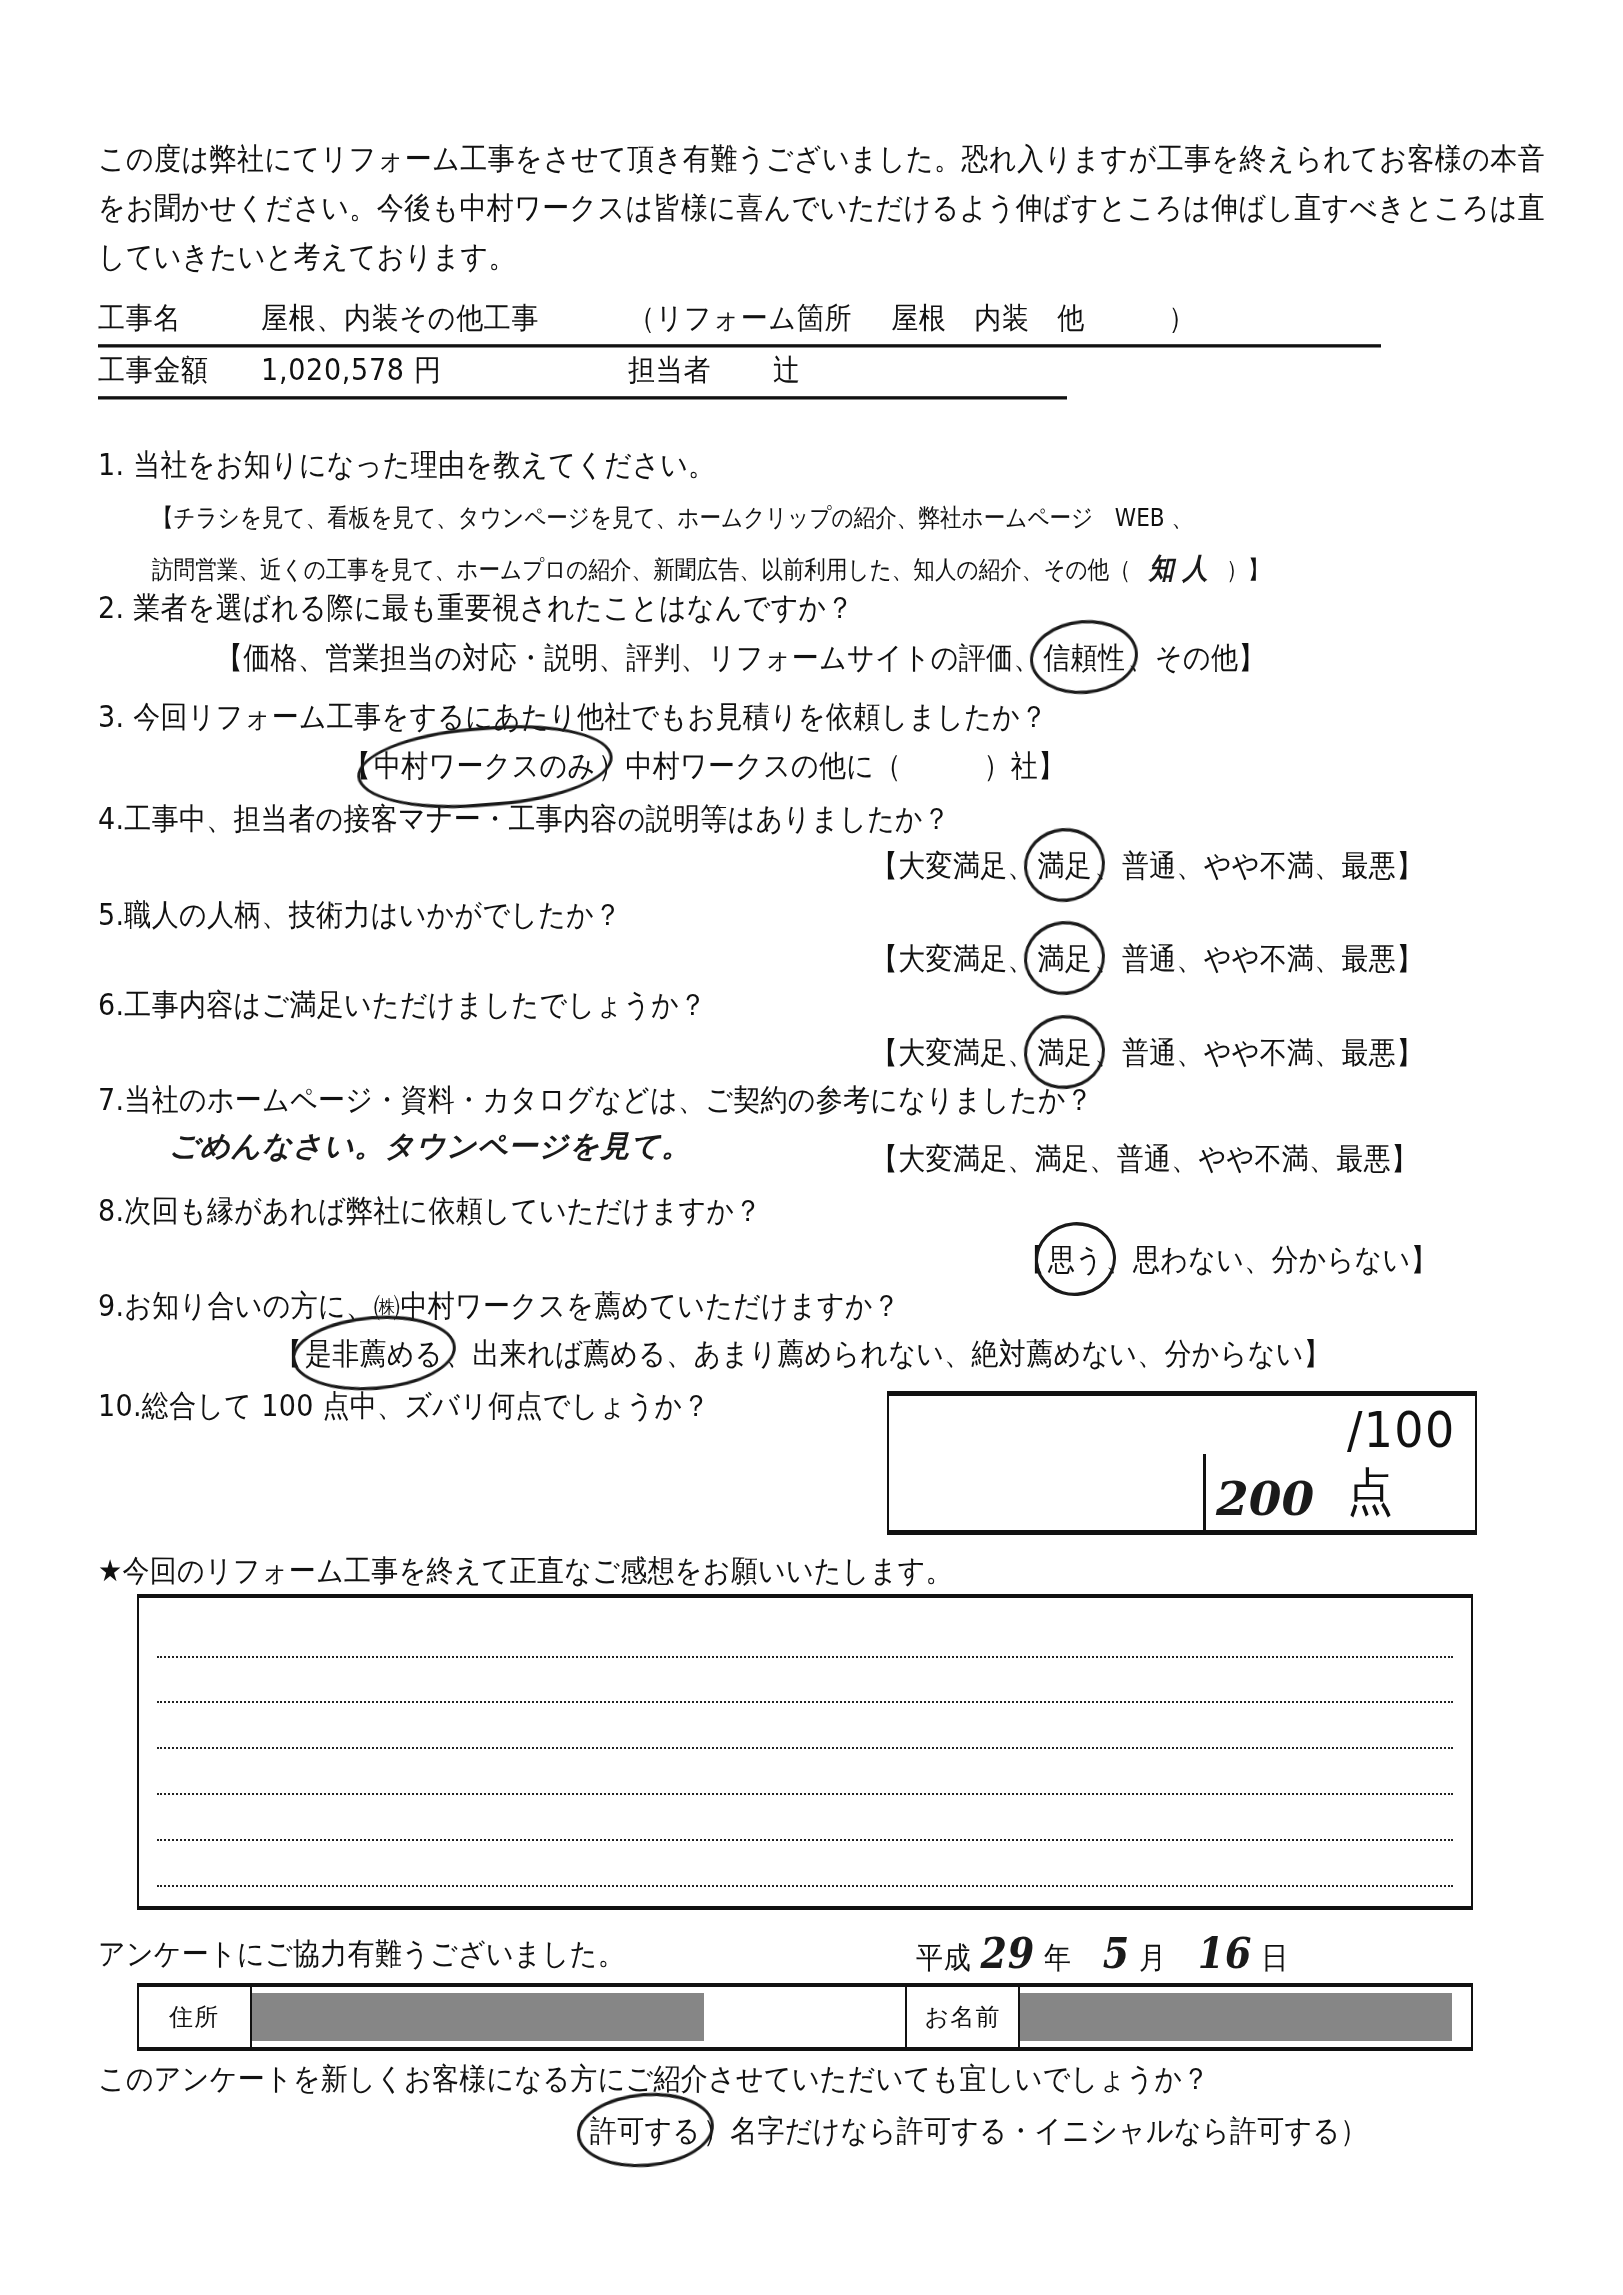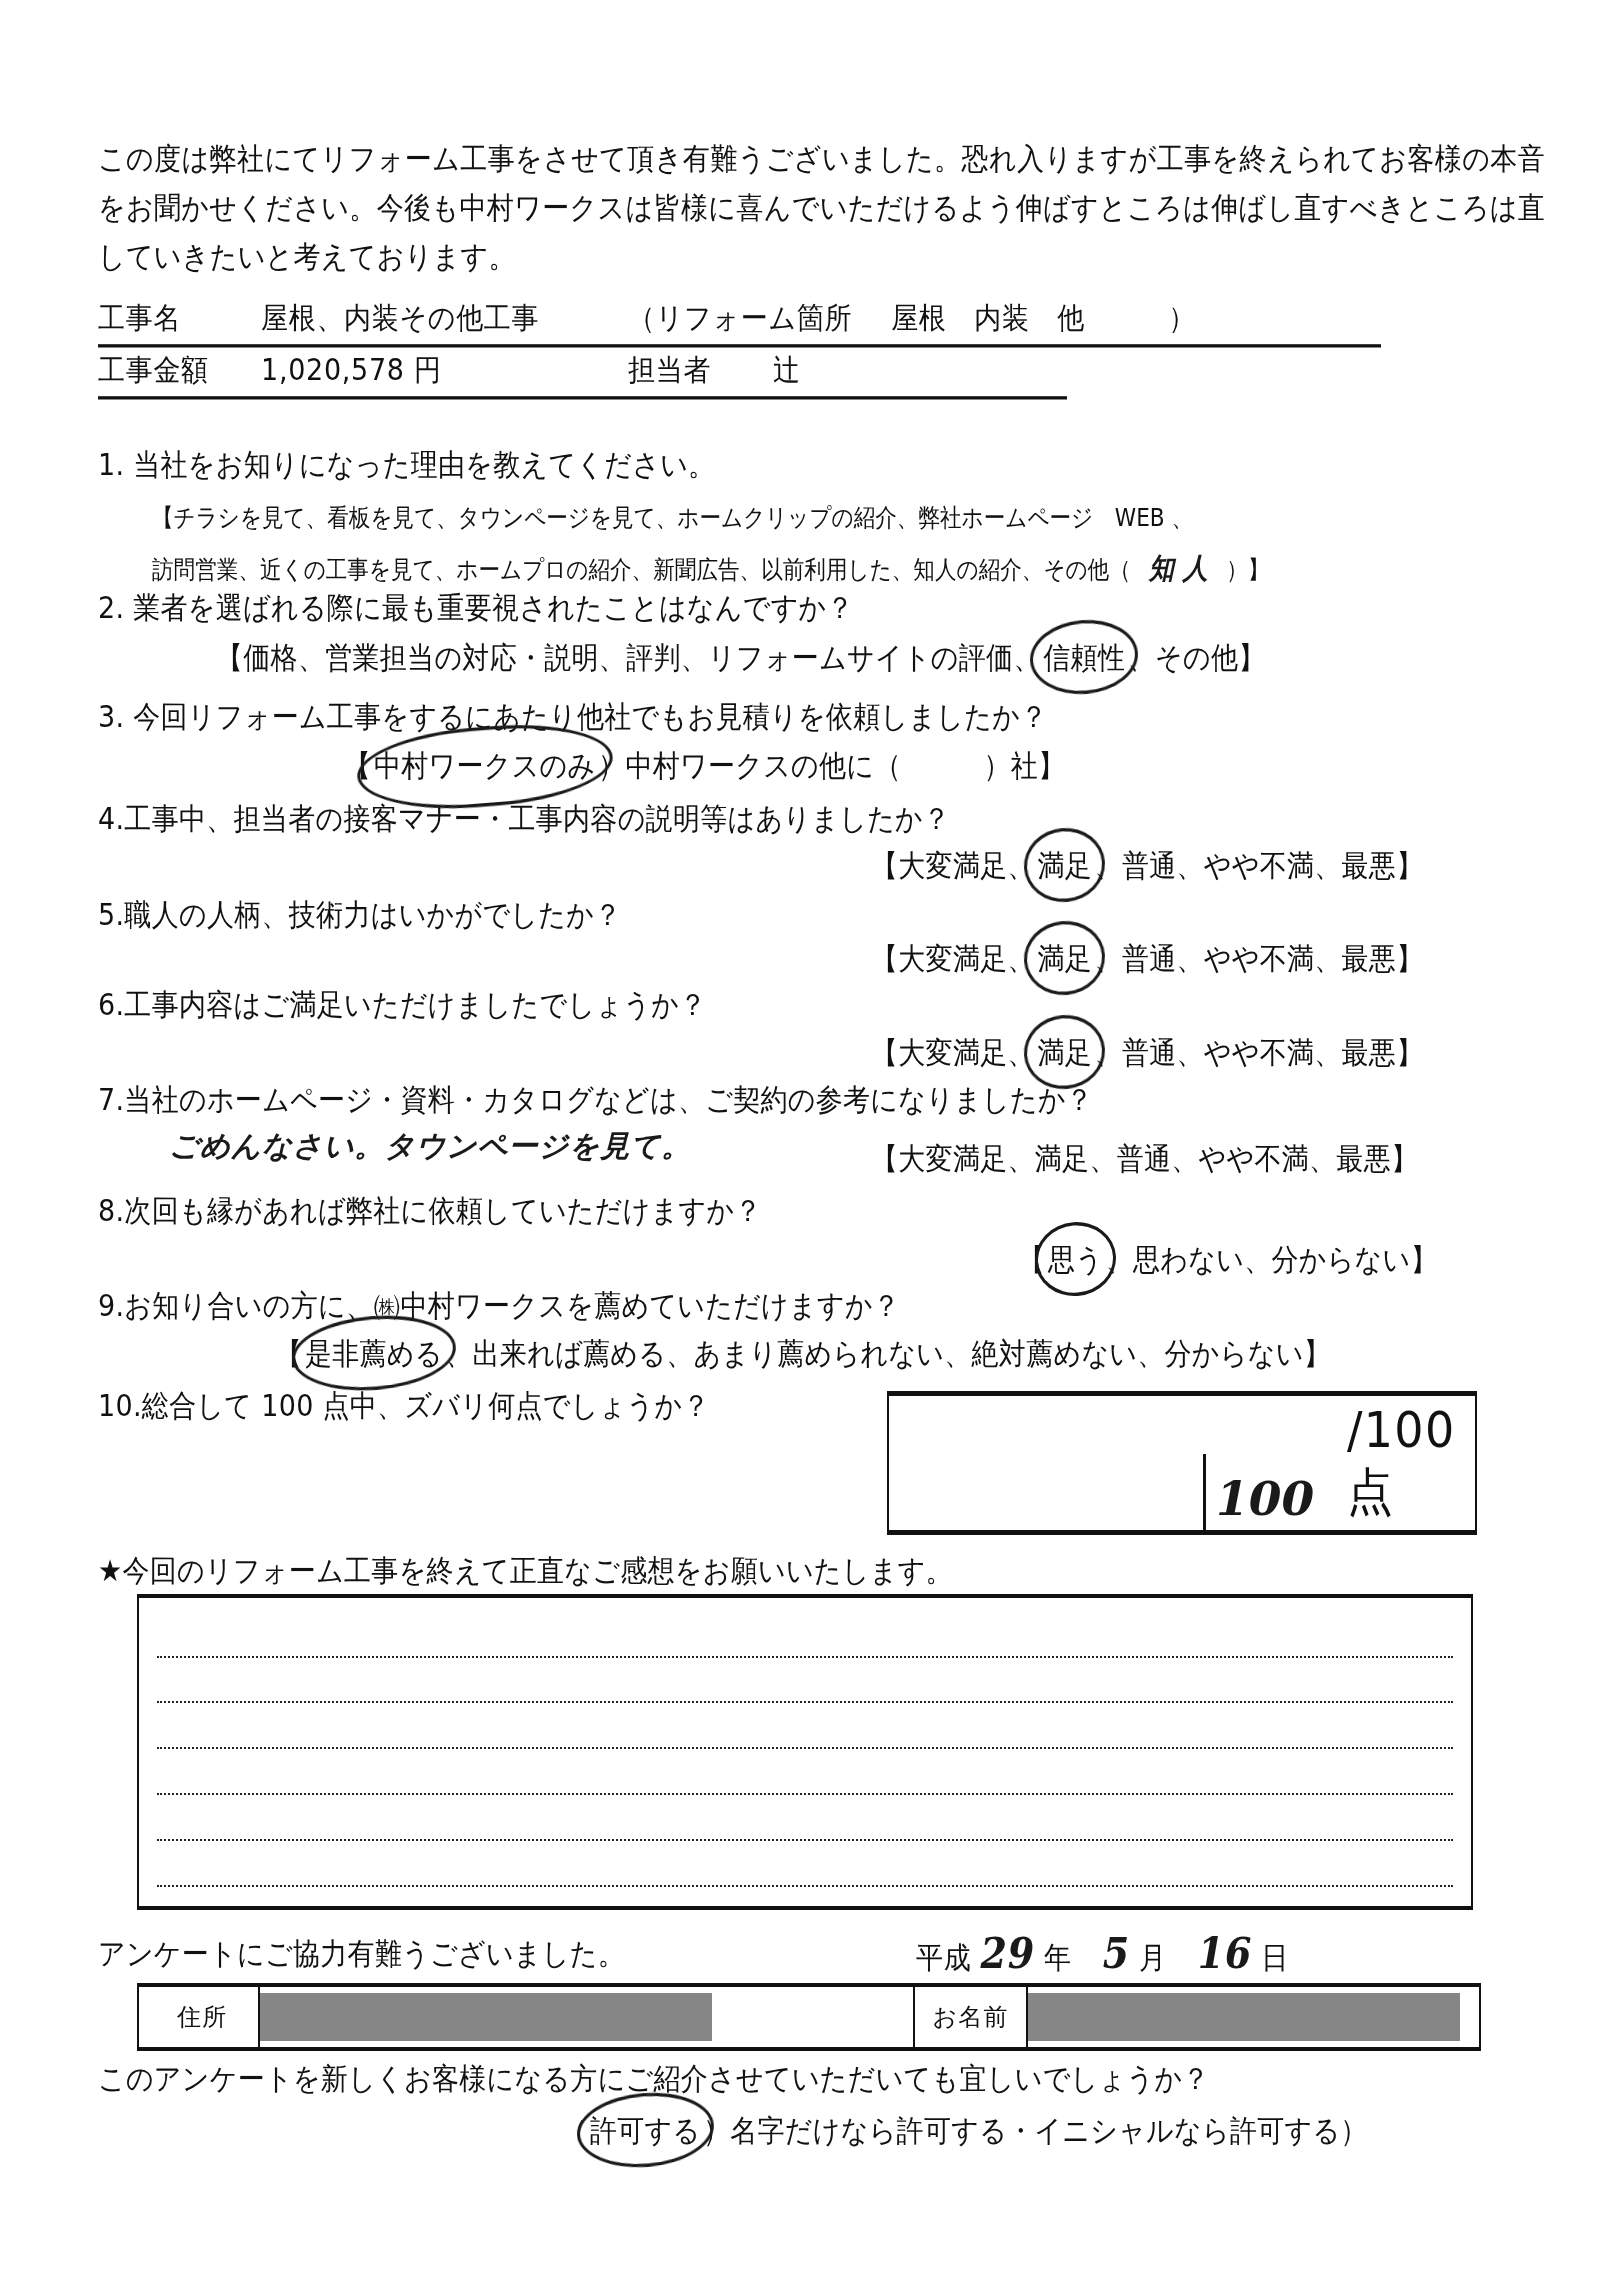--- a/index.html
+++ b/index.html
@@ -76,21 +76,21 @@
 
   
   #thanks { position:absolute; left:98px; top:1934px; font-size:27px; letter-spacing:0.3px;
             transform:scaleY(1.12); transform-origin:left top; }
   #date-line { position:absolute; left:916px; top:1928px; font-size:27px; letter-spacing:0.7px;
                transform:scaleY(1.12); transform-origin:left top; white-space:nowrap; }
   #date-line .dv { font-size:38px; padding:0 9.2px; }
 
   #id-table { position:absolute; left:137px; top:1983px; width:1332px; height:60px;
               border:2px solid #111; border-top-width:4.6px; border-bottom-width:4.6px;
-              display:flex; align-items:stretch; background:#fff;padding-left:8px; }
+              display:flex; align-items:stretch; background:#fff; }
   #id-table .cell-lbl { width:111px; display:flex; align-items:center; justify-content:center;
                         font-size:24px; border-right:2px solid #111; letter-spacing:1.3px; }
   #id-table .cell-val { position:relative; }
   #id-table .redact { position:absolute; left:0; top:5.9px; bottom:5.9px; background:#868686; }
   .cv1 { width:655px; }
   .cv1 .redact { width:452px; }
   .cv2 { width:452px; }
   .cv2 .redact { width:432px; }
   #id-table .sep { width:2px; background:#111; }
 
@@ -156,21 +156,21 @@
   </div>
 
   <div class="q" style="top:1286px">9.お知り合いの方に、㈱中村ワークスを薦めていただけますか？</div>
   <div class="opts" style="left:275px; top:1334px">
     <span>【</span><span class="circ">是非薦める</span><span>、出来れば薦める、あまり薦められない、絶対薦めない、分からない】</span>
   </div>
 
   <div class="q" style="top:1386px">10.総合して 100 点中、ズバリ何点でしょうか？</div>
   <div id="score-box">
     <div class="divider"></div>
-    <div id="score-value" class="hand">100</div>
+    <div id="score-value" class="hand">200</div>
     <div id="score-max">/100 点</div>
   </div>
 
   <div id="comment-prompt">★今回のリフォーム工事を終えて正直なご感想をお願いいたします。</div>
   <div id="comment-box">
     <div class="rule" style="top:58px"></div>
     <div class="rule" style="top:103px"></div>
     <div class="rule" style="top:149px"></div>
     <div class="rule" style="top:195px"></div>
     <div class="rule" style="top:241px"></div>

